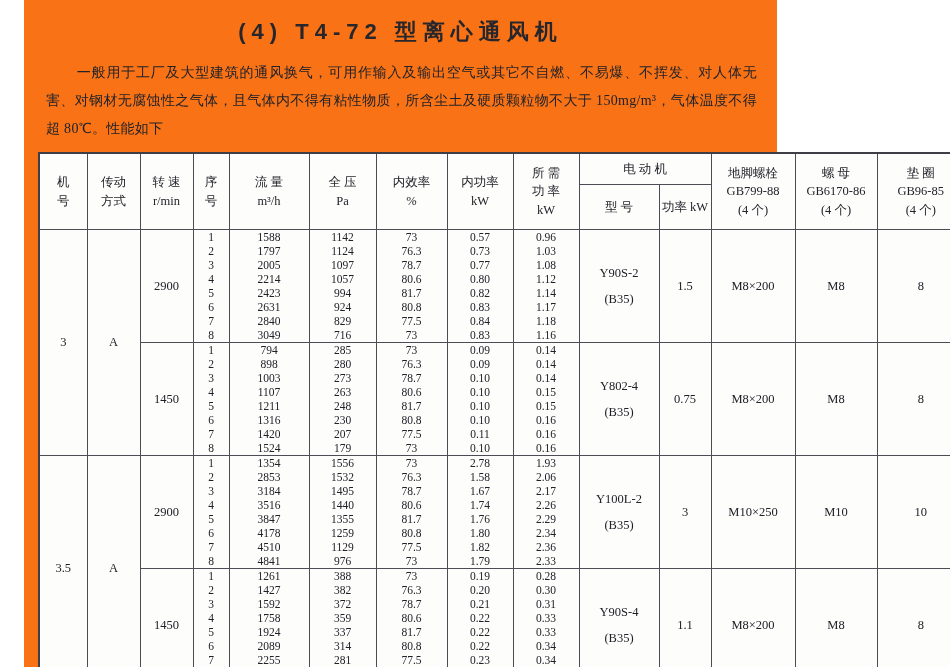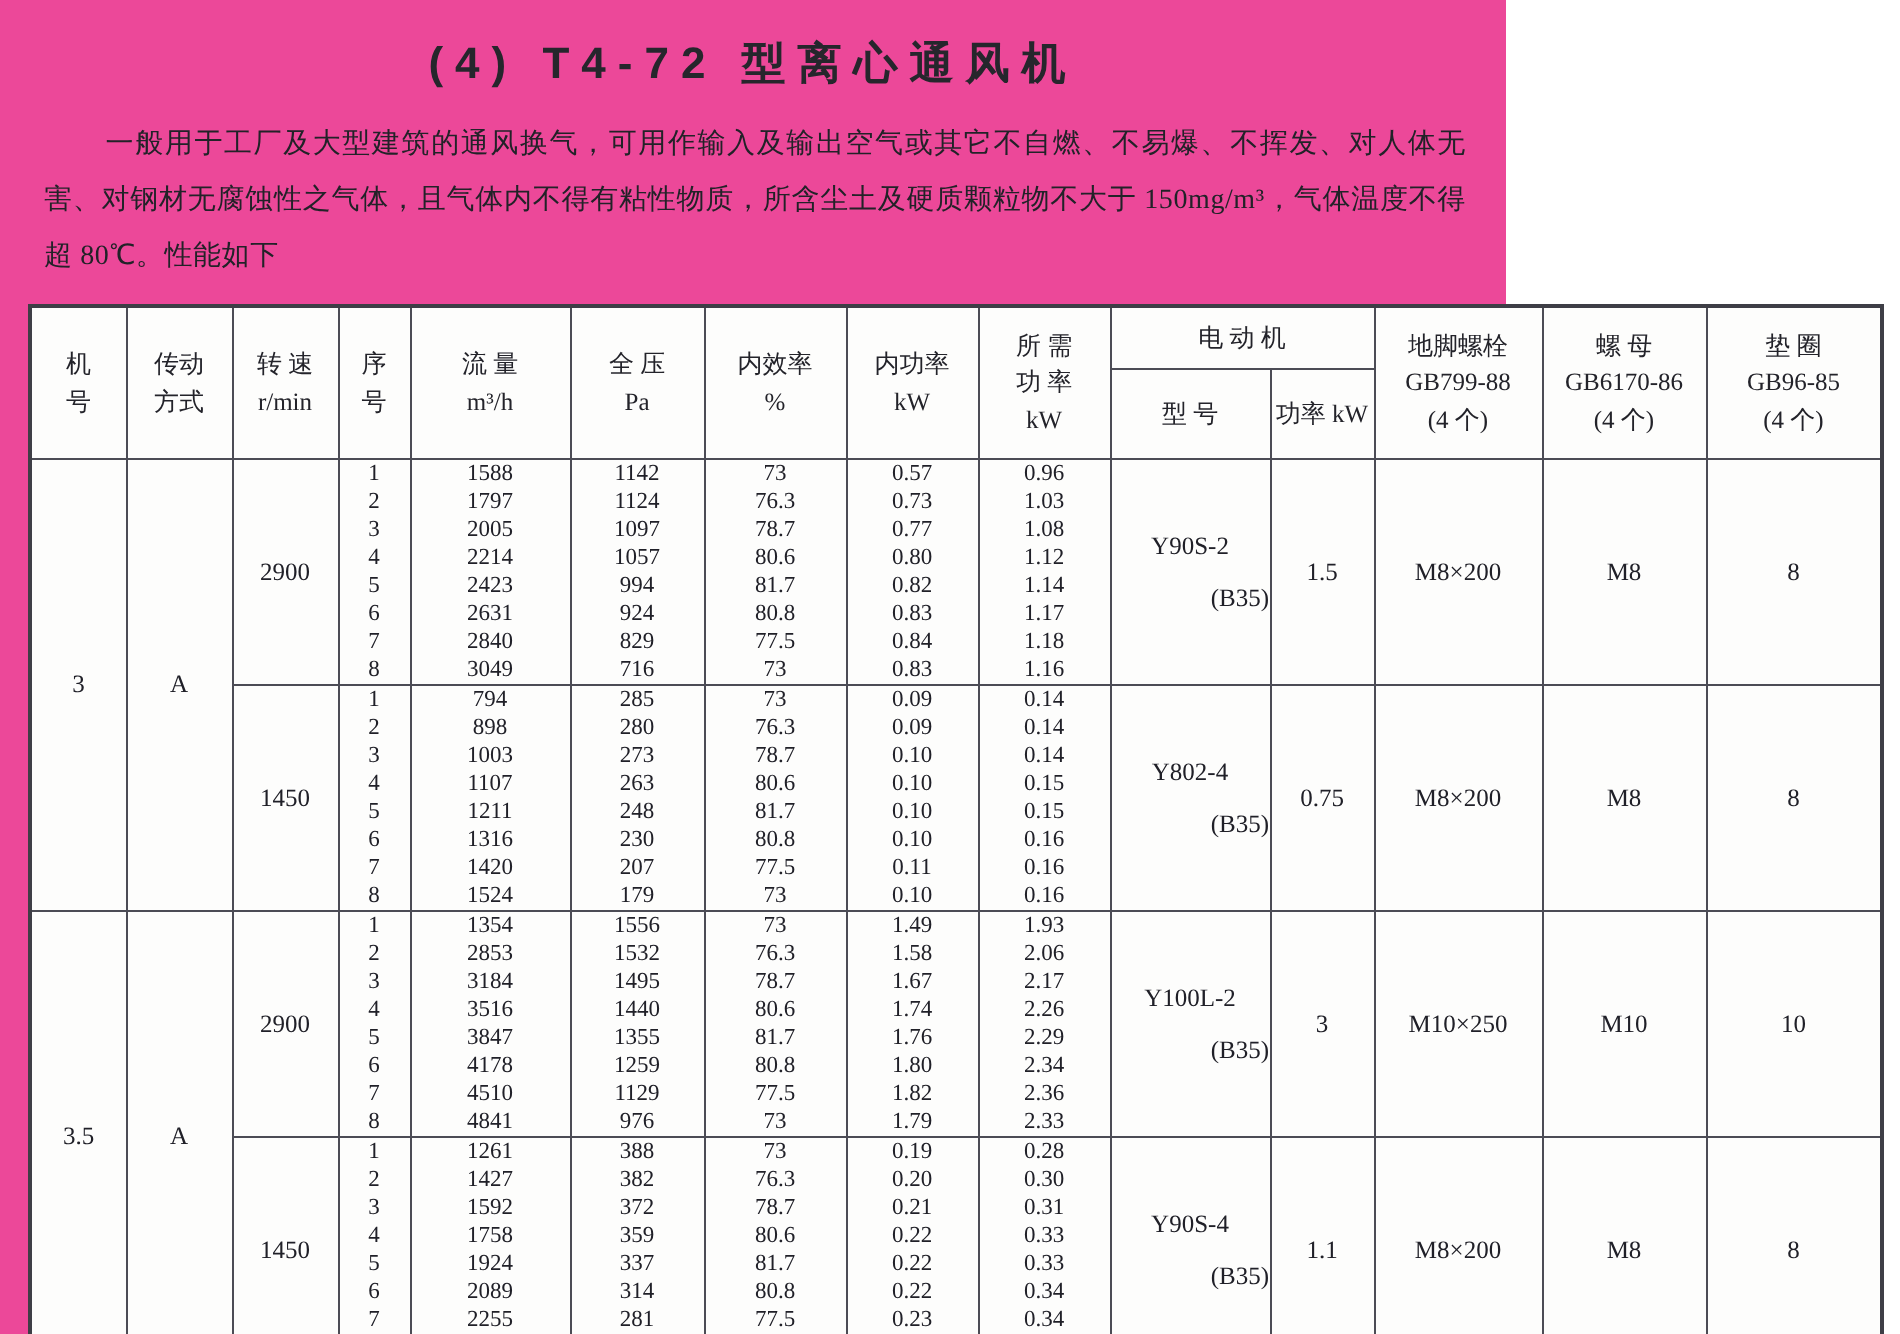--- a/index.html
+++ b/index.html
@@ -6,21 +6,22 @@
     margin: 0; padding: 0;
     background: #ffffff;
     width: 950px; height: 667px;
     overflow: hidden;
     font-family: "Liberation Serif", serif;
     color: #1d1d24;
   }
   .sheet {
     position: relative;
     width: 753px; height: 667px;
-    background: #ec4899;
+    background: #f97316;
+    margin-left: 24px;
   }
   .page-title {
     margin: 0;
     padding-top: 17px;
     text-align: center;
     font-size: 22px;
     font-weight: 600;
     letter-spacing: 6px;
     color: #26262c;
     font-family: "Liberation Sans", sans-serif;
@@ -62,21 +63,21 @@
     text-align: center;
     vertical-align: middle;
     font-size: 11.5px;
     height: 14px;
     line-height: 14px;
     padding: 0;
     color: #202028;
   }
   .spec tbody tr.block-start td { border-top: 1px solid #4c4c55; }
   .spec tbody td.span-cell { font-size: 12.5px; line-height: 1.3; }
-  .spec tbody td .mount { margin-top: 9px; text-align: right; }
+  .spec tbody td .mount { margin-top: 9px; }
 </style>
 </head>
 <body>
 
 <div class="sheet">
 
   <h1 class="page-title">(4) T4-72 型离心通风机</h1>
 
   <p class="intro">一般用于工厂及大型建筑的通风换气，可用作输入及输出空气或其它不自燃、不易爆、不挥发、对人体无害、对钢材无腐蚀性之气体，且气体内不得有粘性物质，所含尘土及硬质颗粒物不大于 150mg/m³，气体温度不得超 80℃。性能如下</p>
 
@@ -284,21 +285,21 @@
           <td>0.16</td>
         </tr>
         <tr class="block-start">
           <td rowspan="16" class="span-cell">3.5</td>
           <td rowspan="16" class="span-cell">A</td>
           <td rowspan="8" class="span-cell">2900</td>
           <td>1</td>
           <td>1354</td>
           <td>1556</td>
           <td>73</td>
-          <td>1.49</td>
+          <td>2.78</td>
           <td>1.93</td>
           <td rowspan="8" class="span-cell">
             <div>Y100L-2</div>
             <div class="mount">(B35)</div>
           </td>
           <td rowspan="8" class="span-cell">3</td>
           <td rowspan="8" class="span-cell">M10×250</td>
           <td rowspan="8" class="span-cell">M10</td>
           <td rowspan="8" class="span-cell">10</td>
         </tr>

